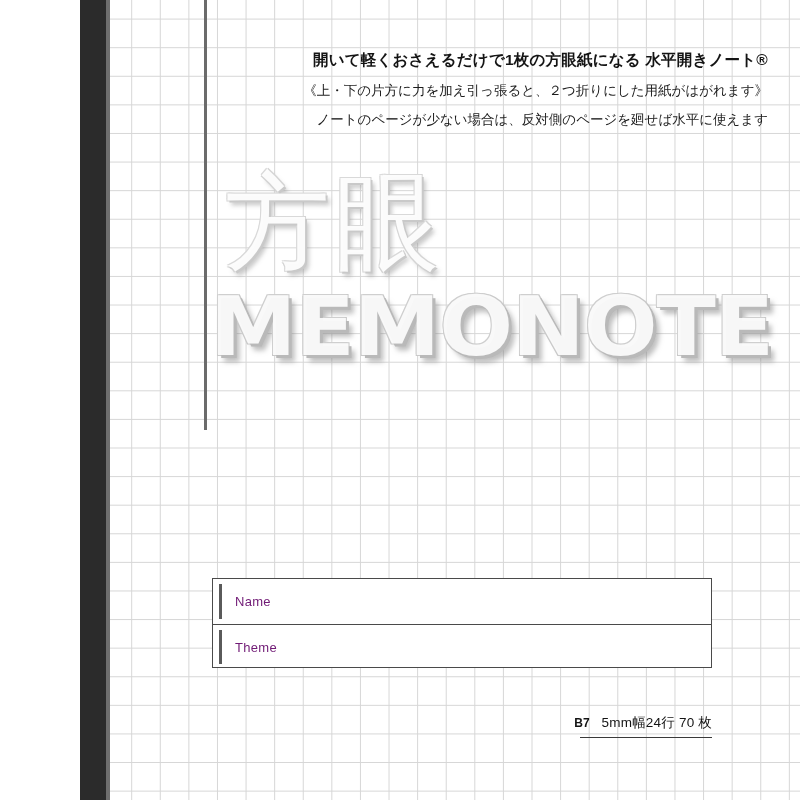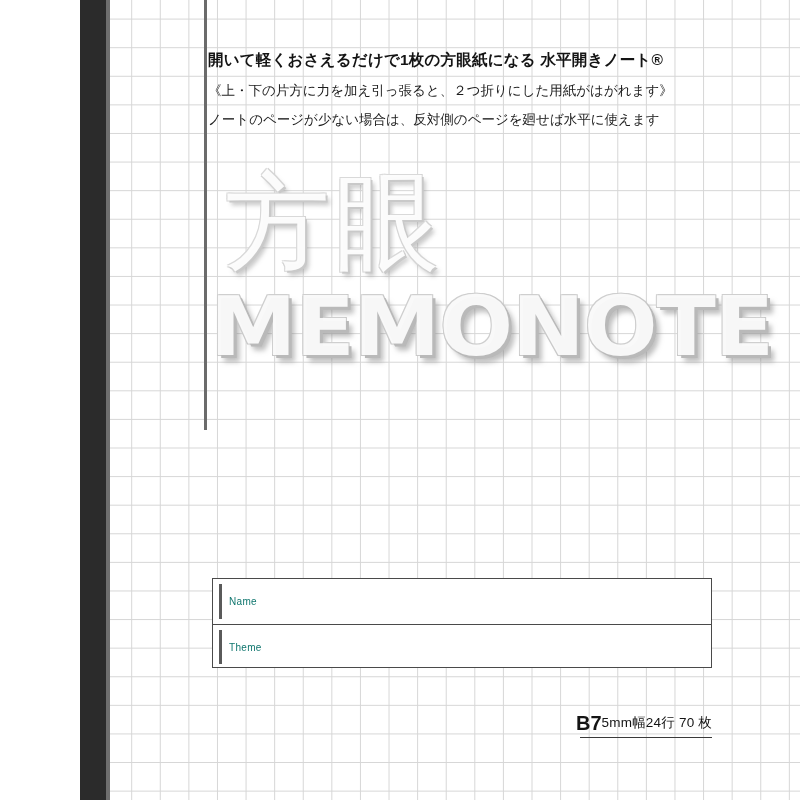--- a/index.html
+++ b/index.html
@@ -21,20 +21,21 @@
 
   
   .cover {
     position: absolute;
     left: 80px;
     top: 0px;
     width: 720px;
     height: 800px;
     background: #ffffff;
     overflow: hidden;
+    text-align: right;
   }
 
   
   .grid {
     position: absolute;
     left: 0;
     top: 0;
     right: 0;
     bottom: 0;
     background-color: #ffffff;
@@ -171,23 +172,23 @@
   }
   .nt-tab {
     position: absolute;
     left: 6px;
     top: 5px;
     bottom: 5px;
     width: 3px;
     background: #5a5a5a;
   }
   .nt-label {
-    margin-left: 16px;
-    font-size: 10px;
-    color: #0f766e;
+    margin-left: 22px;
+    font-size: 13px;
+    color: #701a75;
     letter-spacing: 0.3px;
   }
 
   
   .spec {
     position: absolute;
     left: 132px;
     top: 706px;
     width: 500px;
     height: 34px;
@@ -197,23 +198,24 @@
   }
   .spec-underline {
     position: absolute;
     left: 368px;
     right: 0px;
     bottom: 2px;
     height: 1.5px;
     background: #3a3a3a;
   }
   .spec-size {
-    font-size: 20px;
+    font-size: 12px;
     font-weight: bold;
     color: #141414;
+    margin-right: 12px;
   }
   .spec-detail {
     font-size: 13.5px;
     color: #141414;
     letter-spacing: 0.2px;
     white-space: nowrap;
   }
 </style>
 </head>
 <body>

